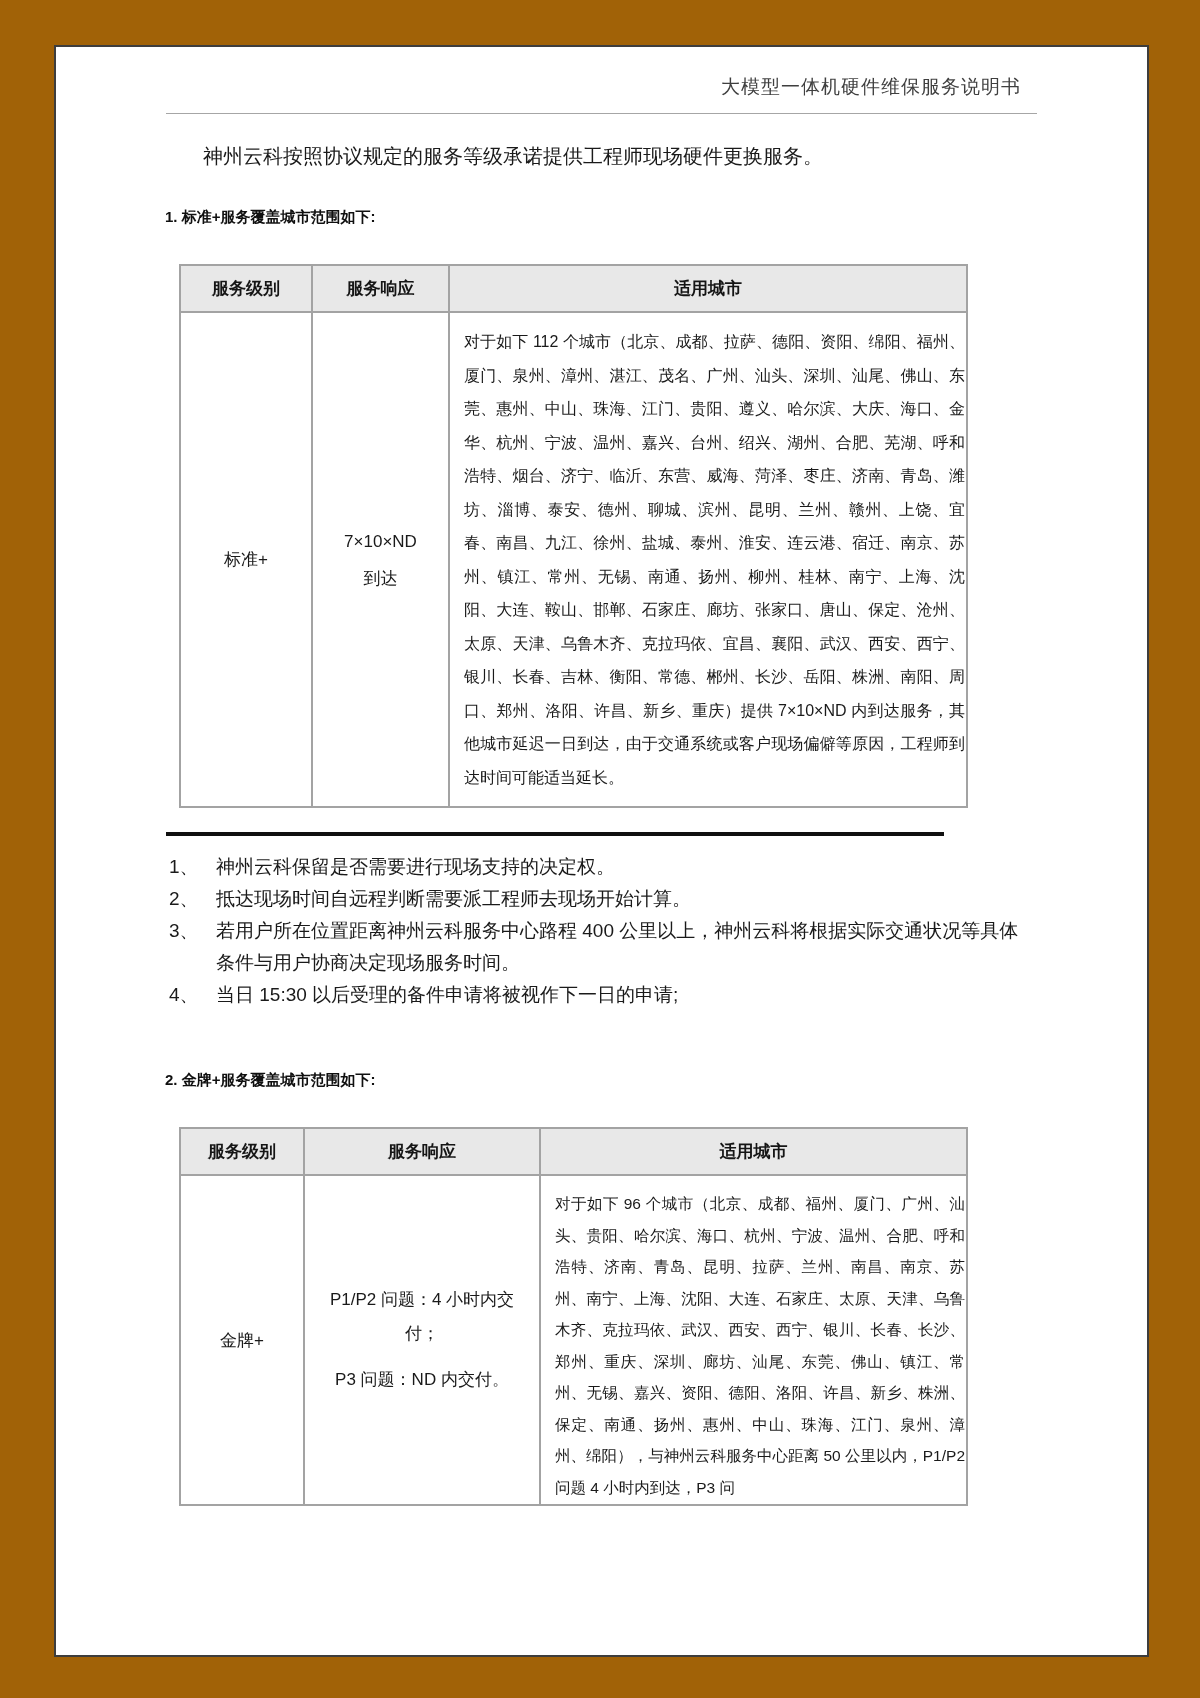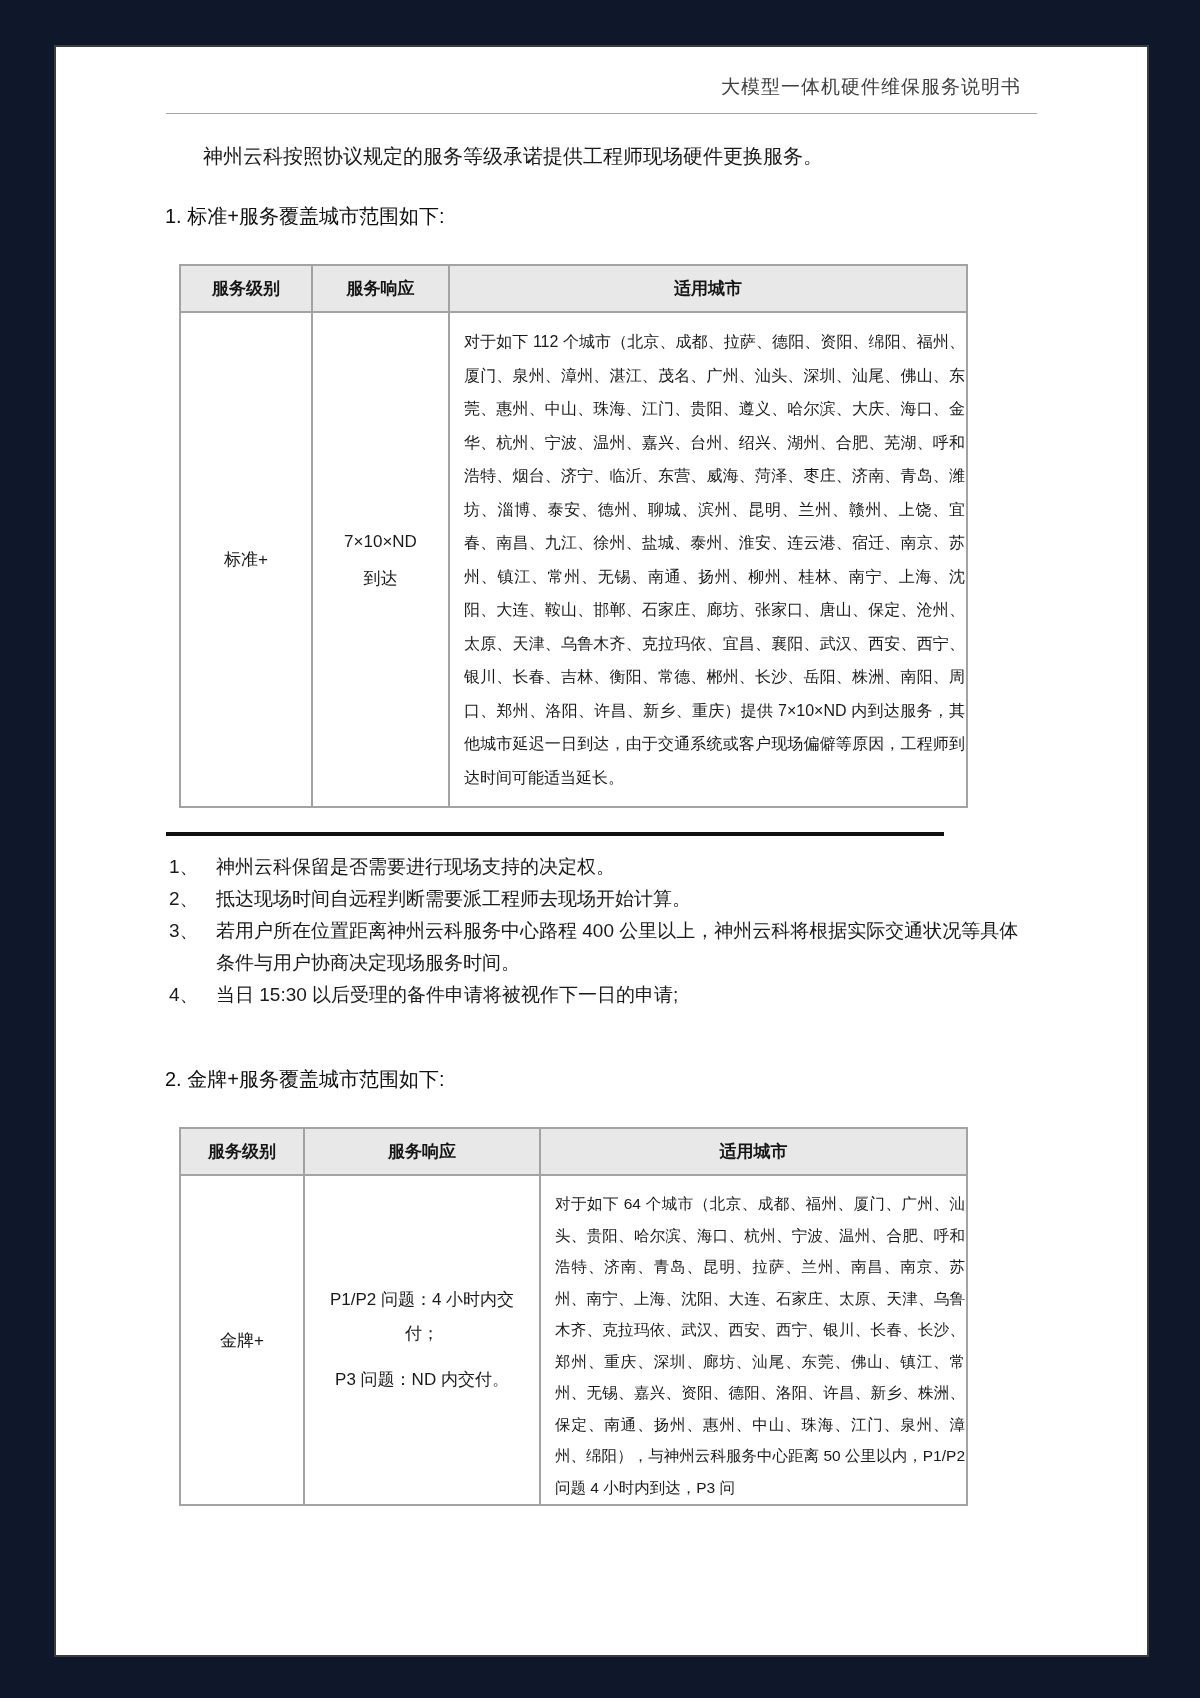--- a/index.html
+++ b/index.html
@@ -1,32 +1,32 @@
 <!DOCTYPE html>
 <html><head>
 <meta charset="utf-8">
 <style>
   * { margin:0; padding:0; box-sizing:border-box; }
   html,body { background:#ffffff; }
   .canvas {
-    position:relative; width:1200px; height:1698px; background:#0f172a; overflow:hidden;
+    position:relative; width:1200px; height:1698px; background:#a16207; overflow:hidden;
     font-family:"Liberation Sans","DejaVu Sans",sans-serif; color:#1d1d1d;
   }
   .page {
     position:absolute; left:54px; top:45px; width:1095px; height:1612px;
     background:#ffffff; border:2px solid #3d3d3d;
   }
   .running-header {
     margin:28px 126px 0 110px; text-align:right;
     font-family:"Liberation Serif","DejaVu Serif",serif;
     font-size:19px; line-height:24px; color:#3f3f3f; letter-spacing:1px;
   }
   .header-rule { margin:14px 110px 0 110px; border-top:1px solid #a6a6a6; height:0; }
   .intro { margin:28px 110px 0 110px; text-indent:37px; font-size:20px; line-height:28px; color:#1a1a1a; }
-  .sec-heading { margin:33px 110px 0 109px; font-size:20px; font-weight:normal; line-height:27px; color:#101010; }
+  .sec-heading { margin:33px 110px 0 109px; font-size:15px; font-weight:bold; line-height:27px; color:#101010; }
   .sec-heading.second { margin-top:55px; }
   .svc-table { border-collapse:collapse; table-layout:fixed; margin:34px 0 0 123px; }
   .svc-table th, .svc-table td { border:2px solid #a3a3a3; }
   .svc-table th { background:#e8e8e8; font-size:17px; font-weight:bold; text-align:center; color:#151515; height:47px; }
   .t1 .col1 { width:132px; } .t1 .col2 { width:137px; } .t1 .col3 { width:518px; }
   .t2 .col1 { width:124px; } .t2 .col2 { width:236px; } .t2 .col3 { width:427px; }
   .cell-level, .cell-resp { text-align:center; vertical-align:middle; font-size:17px; color:#1a1a1a; }
   .t1 .cell-level { height:495px; }
   .t2 .cell-level { height:325px; }
   .resp-line { line-height:37px; font-size:17px; }
@@ -132,21 +132,21 @@
         </tr>
       </thead>
       <tbody>
         <tr>
           <td class="cell-level">金牌+</td>
           <td class="cell-resp">
             <p class="resp-p">P1/P2 问题：4 小时内交付；</p>
             <p class="resp-p">P3 问题：ND 内交付。</p>
           </td>
           <td class="cell-cities">
-            <div class="cities-inner">对于如下 64 个城市（北京、成都、福州、厦门、广州、汕头、贵阳、哈尔滨、海口、杭州、宁波、温州、合肥、呼和浩特、济南、青岛、昆明、拉萨、兰州、南昌、南京、苏州、南宁、上海、沈阳、大连、石家庄、太原、天津、乌鲁木齐、克拉玛依、武汉、西安、西宁、银川、长春、长沙、郑州、重庆、深圳、廊坊、汕尾、东莞、佛山、镇江、常州、无锡、嘉兴、资阳、德阳、洛阳、许昌、新乡、株洲、保定、南通、扬州、惠州、中山、珠海、江门、泉州、漳州、绵阳），与神州云科服务中心距离 50 公里以内，P1/P2 问题 4 小时内到达，P3 问</div>
+            <div class="cities-inner">对于如下 96 个城市（北京、成都、福州、厦门、广州、汕头、贵阳、哈尔滨、海口、杭州、宁波、温州、合肥、呼和浩特、济南、青岛、昆明、拉萨、兰州、南昌、南京、苏州、南宁、上海、沈阳、大连、石家庄、太原、天津、乌鲁木齐、克拉玛依、武汉、西安、西宁、银川、长春、长沙、郑州、重庆、深圳、廊坊、汕尾、东莞、佛山、镇江、常州、无锡、嘉兴、资阳、德阳、洛阳、许昌、新乡、株洲、保定、南通、扬州、惠州、中山、珠海、江门、泉州、漳州、绵阳），与神州云科服务中心距离 50 公里以内，P1/P2 问题 4 小时内到达，P3 问</div>
           </td>
         </tr>
       </tbody>
     </table>
 
 
   </div>
 </div>
 
 </body></html>

